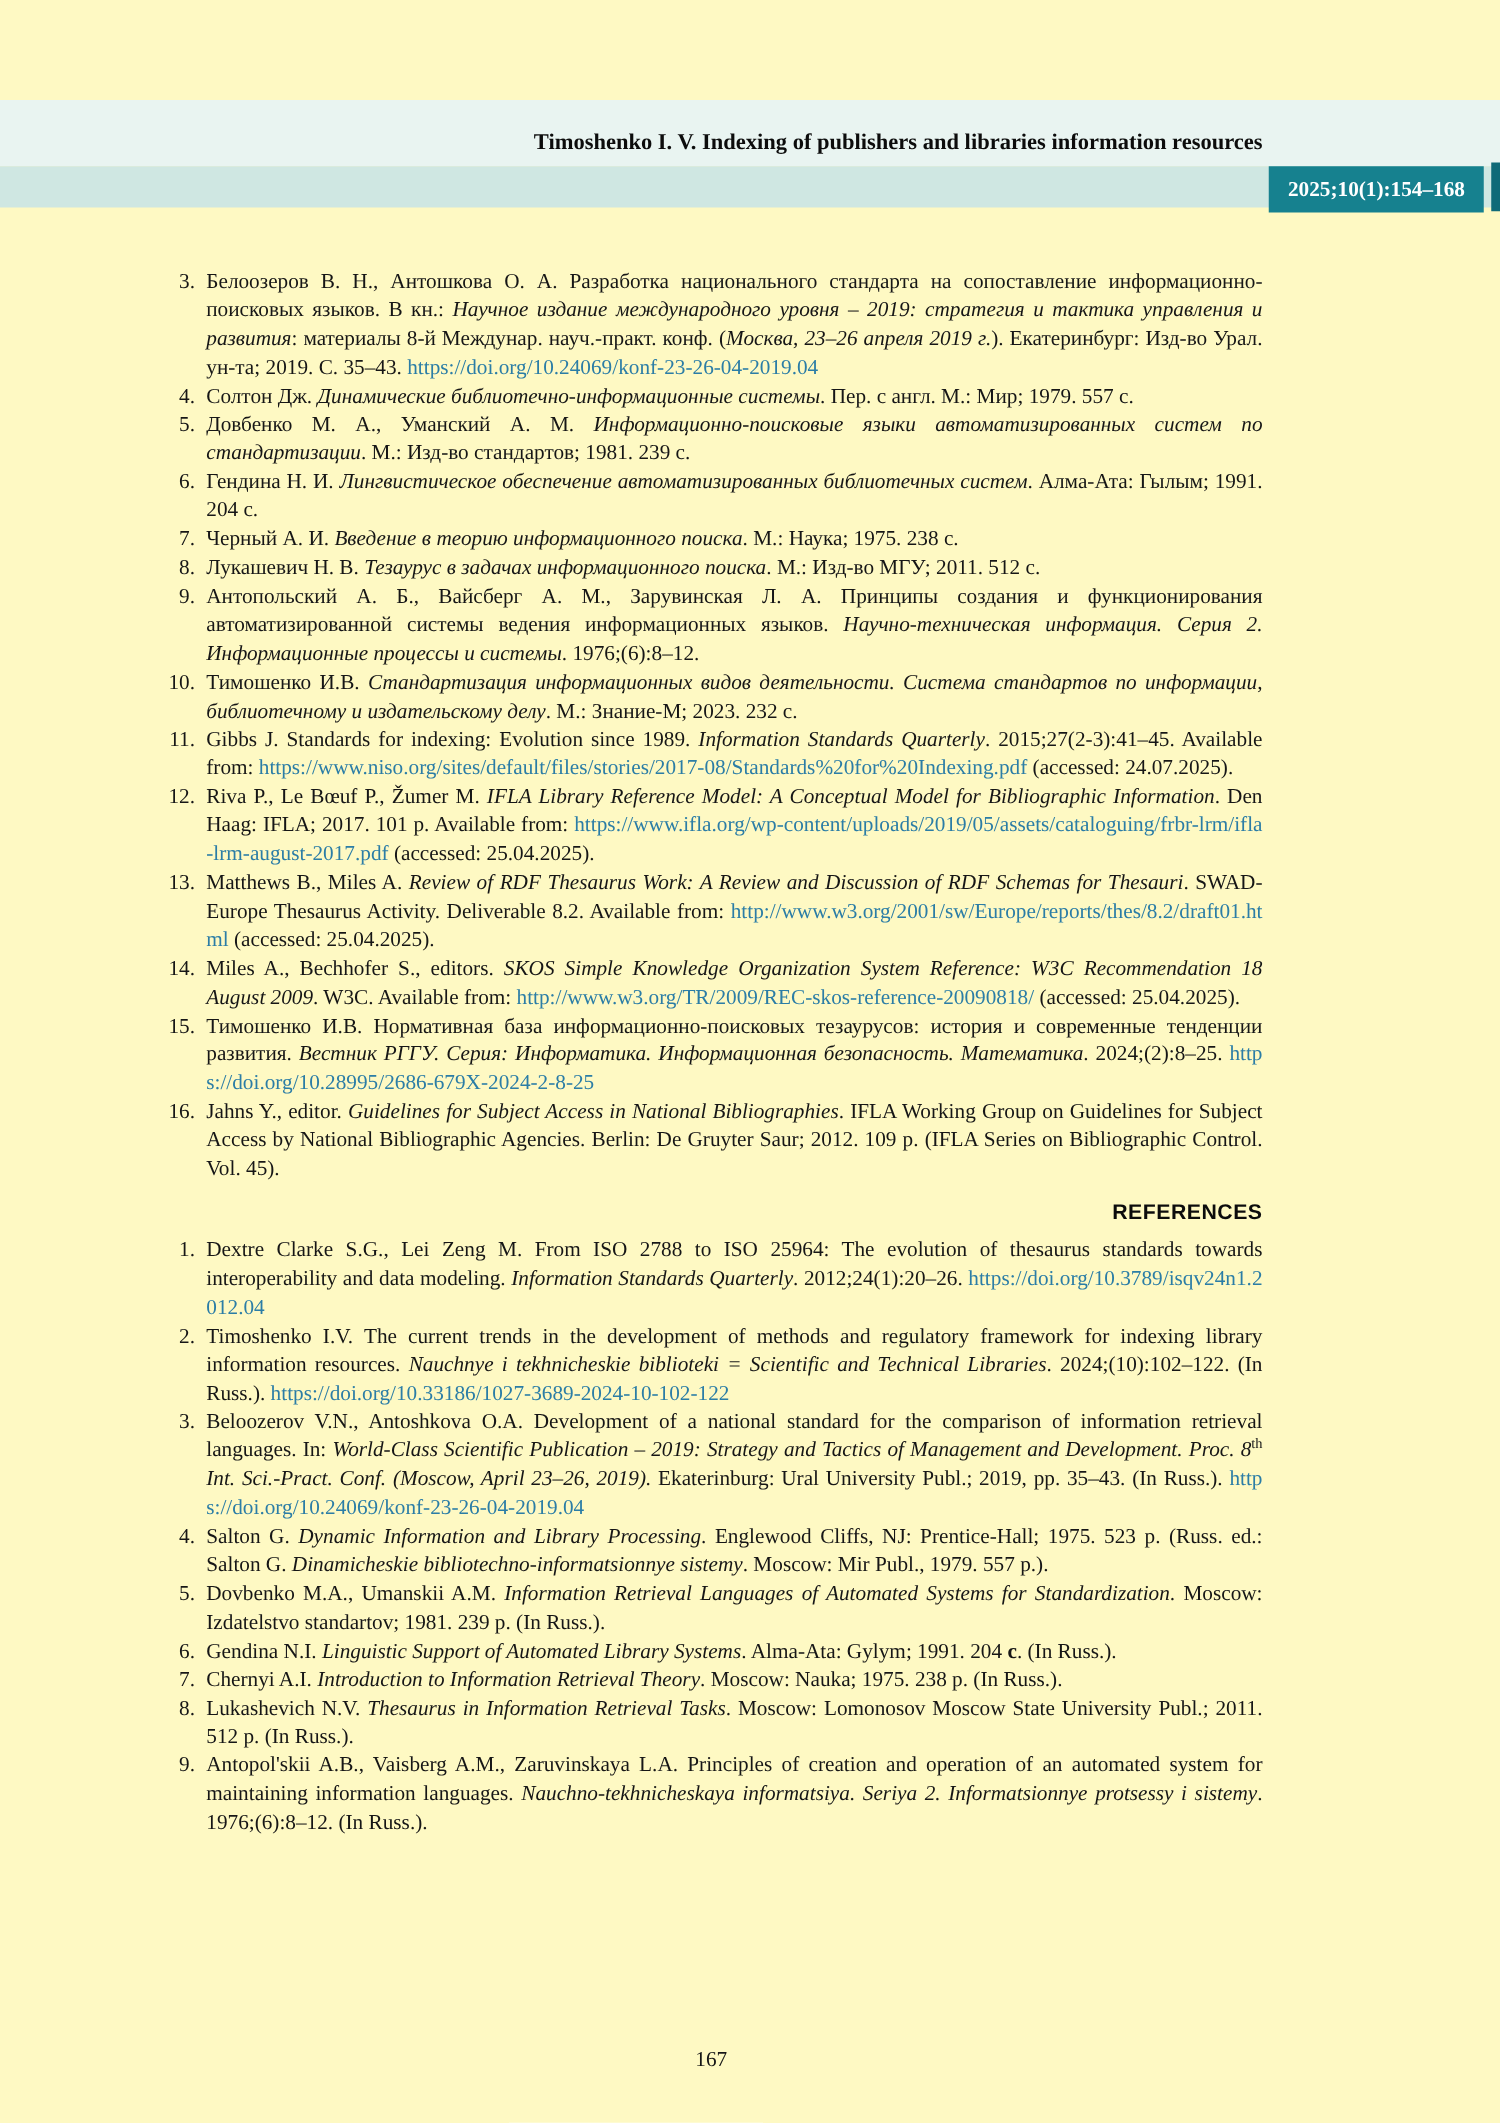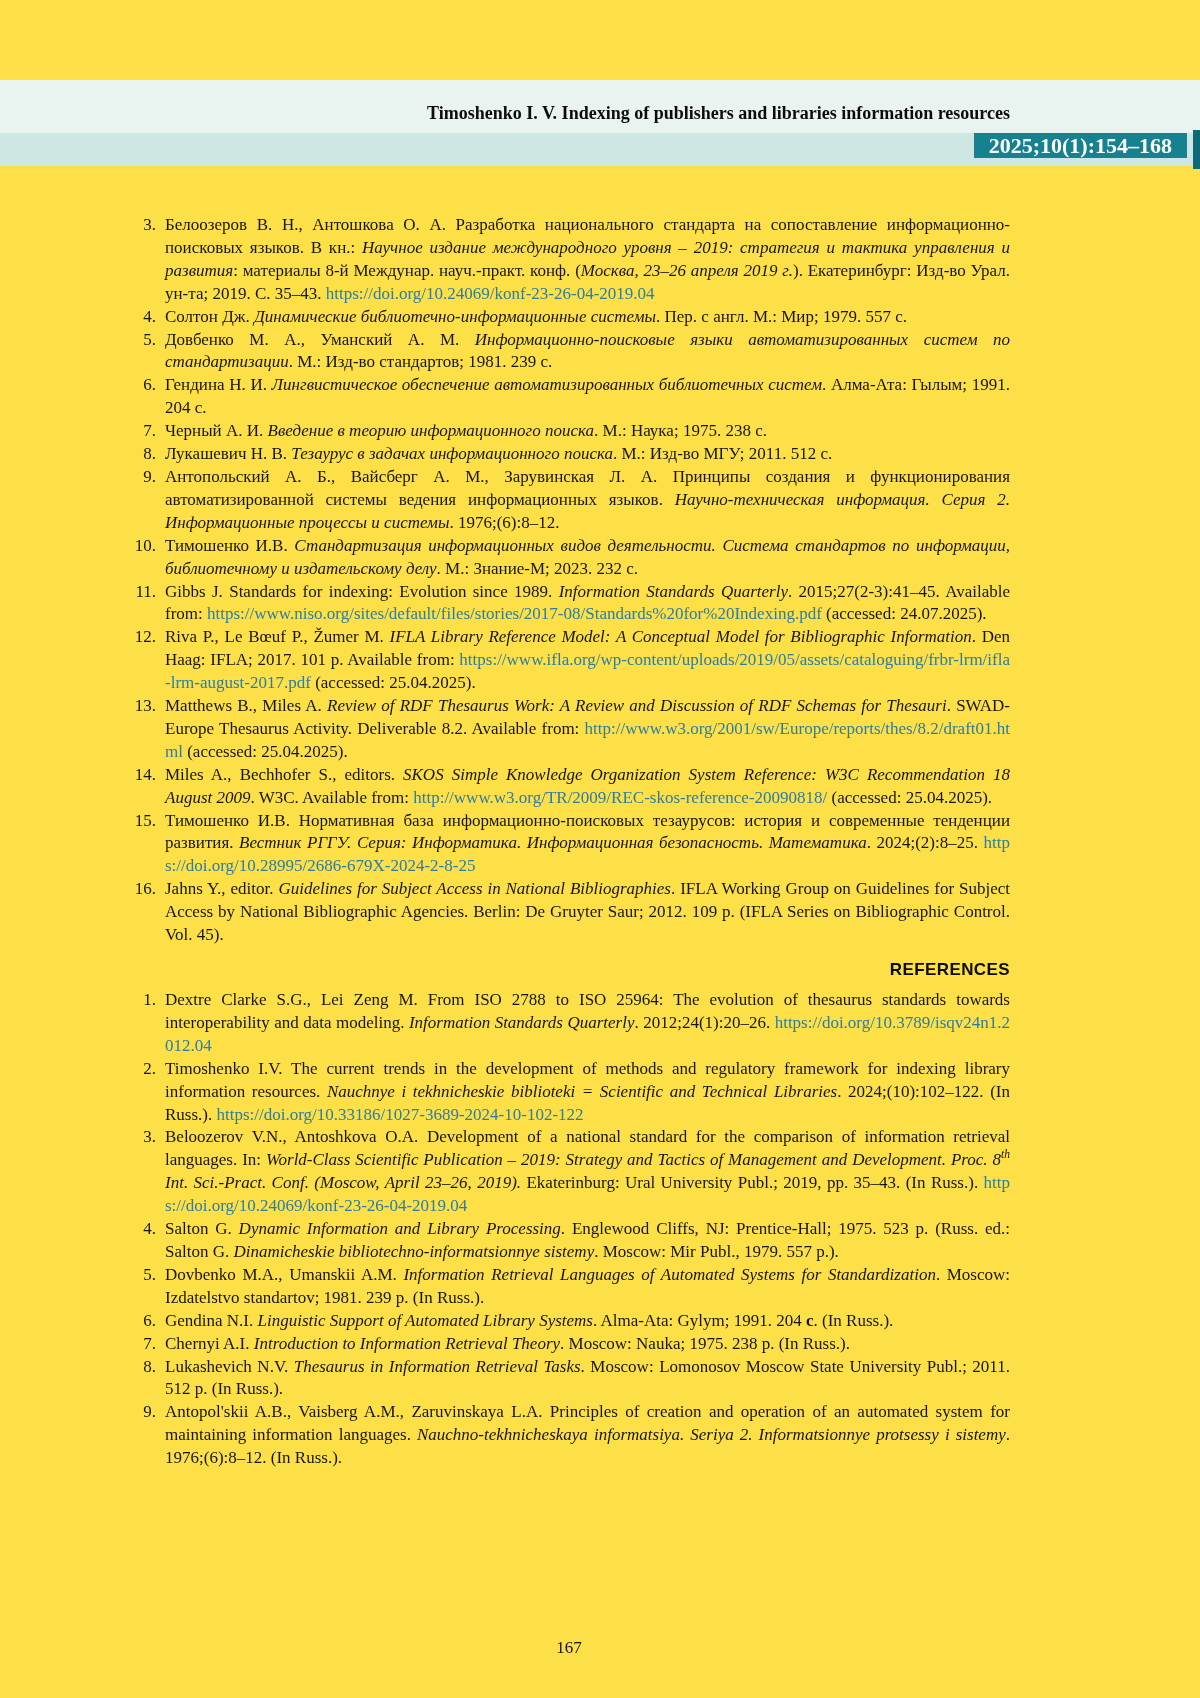--- a/index.html
+++ b/index.html
@@ -10,49 +10,49 @@
     --link:#2b7da6;
     --ink:#161616;
   }
   *{box-sizing:border-box;}
   html,body{margin:0;padding:0;}
   body{
     width:1200px;height:1698px;background:#ffffff;
     font-family:"Liberation Serif","DejaVu Serif",serif;
     color:var(--ink);
   }
-  .page{position:relative;width:1200px;height:1698px;overflow:hidden;background:#fde047;}
+  .page{position:relative;width:1200px;height:1698px;overflow:hidden;background:#fef9c3;}
 
   
   .head-mint{margin-top:80px;height:53px;background:var(--mint);position:relative;}
   .running-head{
     position:absolute;right:190px;bottom:9px;
     font-weight:bold;font-size:18px;color:#0c0c0c;white-space:nowrap;
   }
   .head-band{height:33px;background:var(--band);position:relative;}
   .journal-title{
     position:absolute;right:210px;top:5px;
     font-weight:bold;font-size:17.5px;color:#122b33;white-space:nowrap;
   }
   .issue-badge{
-    position:absolute;right:13px;top:0;height:25px;
-    background:var(--badge);color:#ffffff;font-weight:bold;font-size:22px;
+    position:absolute;right:13px;top:0;height:37px;
+    background:var(--badge);color:#ffffff;font-weight:bold;font-size:17px;
     display:flex;align-items:center;padding:0 15px;white-space:nowrap;
   }
   .edge-bar{position:absolute;right:0;top:-3px;width:7px;height:39px;background:var(--edge);}
 
   
   .content{padding:48px 190px 0 128px;}
   .ref{display:flex;text-align:justify;font-size:17px;line-height:22.9px;}
   .ref-num{flex:0 0 28px;text-align:right;margin-right:9px;}
   .ref-body{flex:1;min-width:0;}
   .ref-body a{color:var(--link);text-decoration:none;word-break:break-all;}
   .i{font-style:italic;}
   .b{font-weight:bold;}
-  .isup{font-style:italic;vertical-align:super;font-size:68%;line-height:0;}
+  .isup{vertical-align:super;font-size:68%;line-height:0;}
 
   h2.refs-heading{
     text-align:right;
     font-family:"Liberation Sans","DejaVu Sans",sans-serif;
     font-size:17px;font-weight:bold;letter-spacing:.4px;
     margin:13px 0 9px 0;color:#0c0c0c;
   }
 
   .page-num{
     position:absolute;bottom:40px;left:128px;width:882px;

